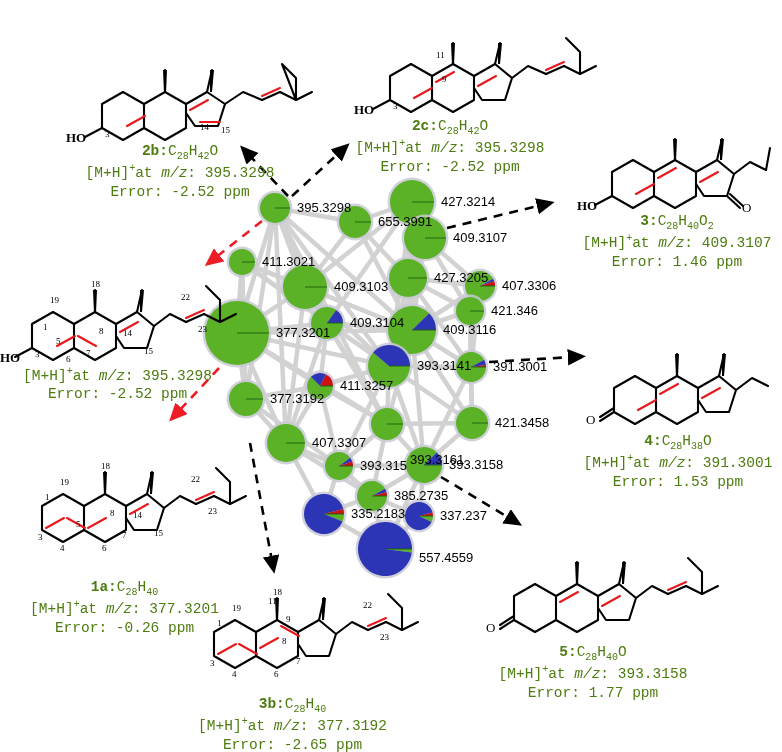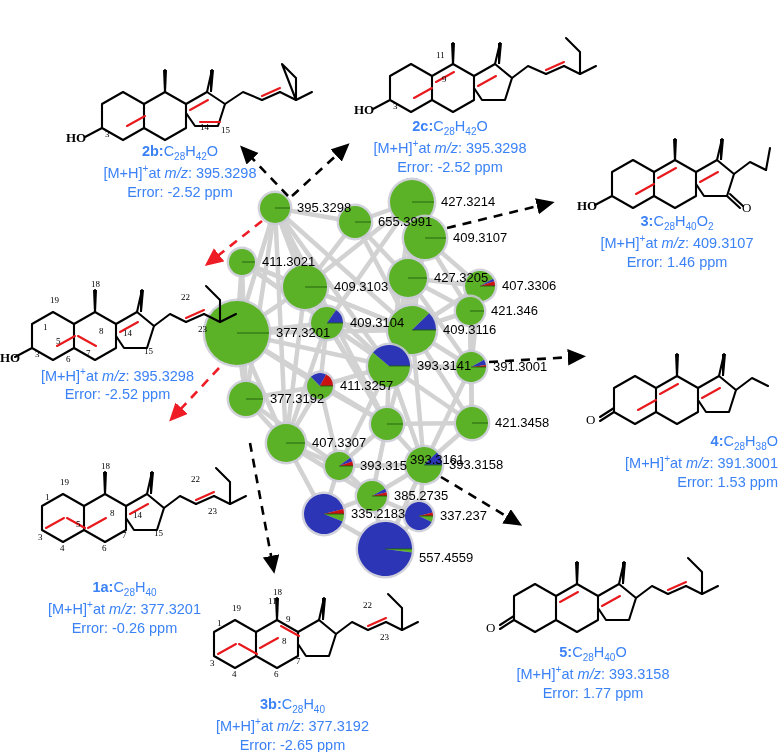--- a/index.html
+++ b/index.html
@@ -8,23 +8,23 @@
     background:#ffffff;
     font-family:"Liberation Serif", serif;
     position:relative;
     overflow:hidden;
   }
   #figure{position:absolute;left:0;top:0;width:782px;height:752px;}
   .svg-layer{position:absolute;left:0;top:0;width:782px;height:752px;}
   .caption{
     position:absolute;
     text-align:center;
-    font-family:Liberation Sans, sans-serif;
+    font-family:Liberation Mono, monospace;
     font-size:14.5px;
-    color:#3b82f6;
+    color:#4d7c0f;
     line-height:1.26;
     white-space:nowrap;
   }
   .caption .cmpd{font-weight:bold;}
   .caption sub{font-size:10px;}
   .caption sup{font-size:10px;}
   .caption i{font-style:italic;}
   .nodelabel{
     position:absolute;
     font-family:"Liberation Sans", sans-serif;
@@ -580,21 +580,21 @@
     <div><span class="cmpd">3:</span><span>C<sub>28</sub>H<sub>40</sub>O<sub>2</sub></span></div>
     <div>[M+H]<sup>+</sup>at <i>m/z</i>: 409.3107</div>
     <div>Error: 1.46 ppm</div>
   </div>
 
   <div class="caption" style="left:10px;top:366px;width:215px;">
     <div>[M+H]<sup>+</sup>at <i>m/z</i>: 395.3298</div>
     <div>Error: -2.52 ppm</div>
   </div>
 
-  <div class="caption" style="left:578px;top:432px;width:200px;text-align:right;">
+  <div class="caption" style="left:578px;top:432px;width:200px;">
     <div><span class="cmpd">4:</span><span>C<sub>28</sub>H<sub>38</sub>O</span></div>
     <div>[M+H]<sup>+</sup>at <i>m/z</i>: 391.3001</div>
     <div>Error: 1.53 ppm</div>
   </div>
 
   <div class="caption" style="left:22px;top:578px;width:205px;">
     <div><span class="cmpd">1a:</span><span>C<sub>28</sub>H<sub>40</sub></span></div>
     <div>[M+H]<sup>+</sup>at <i>m/z</i>: 377.3201</div>
     <div>Error: -0.26 ppm</div>
   </div>

